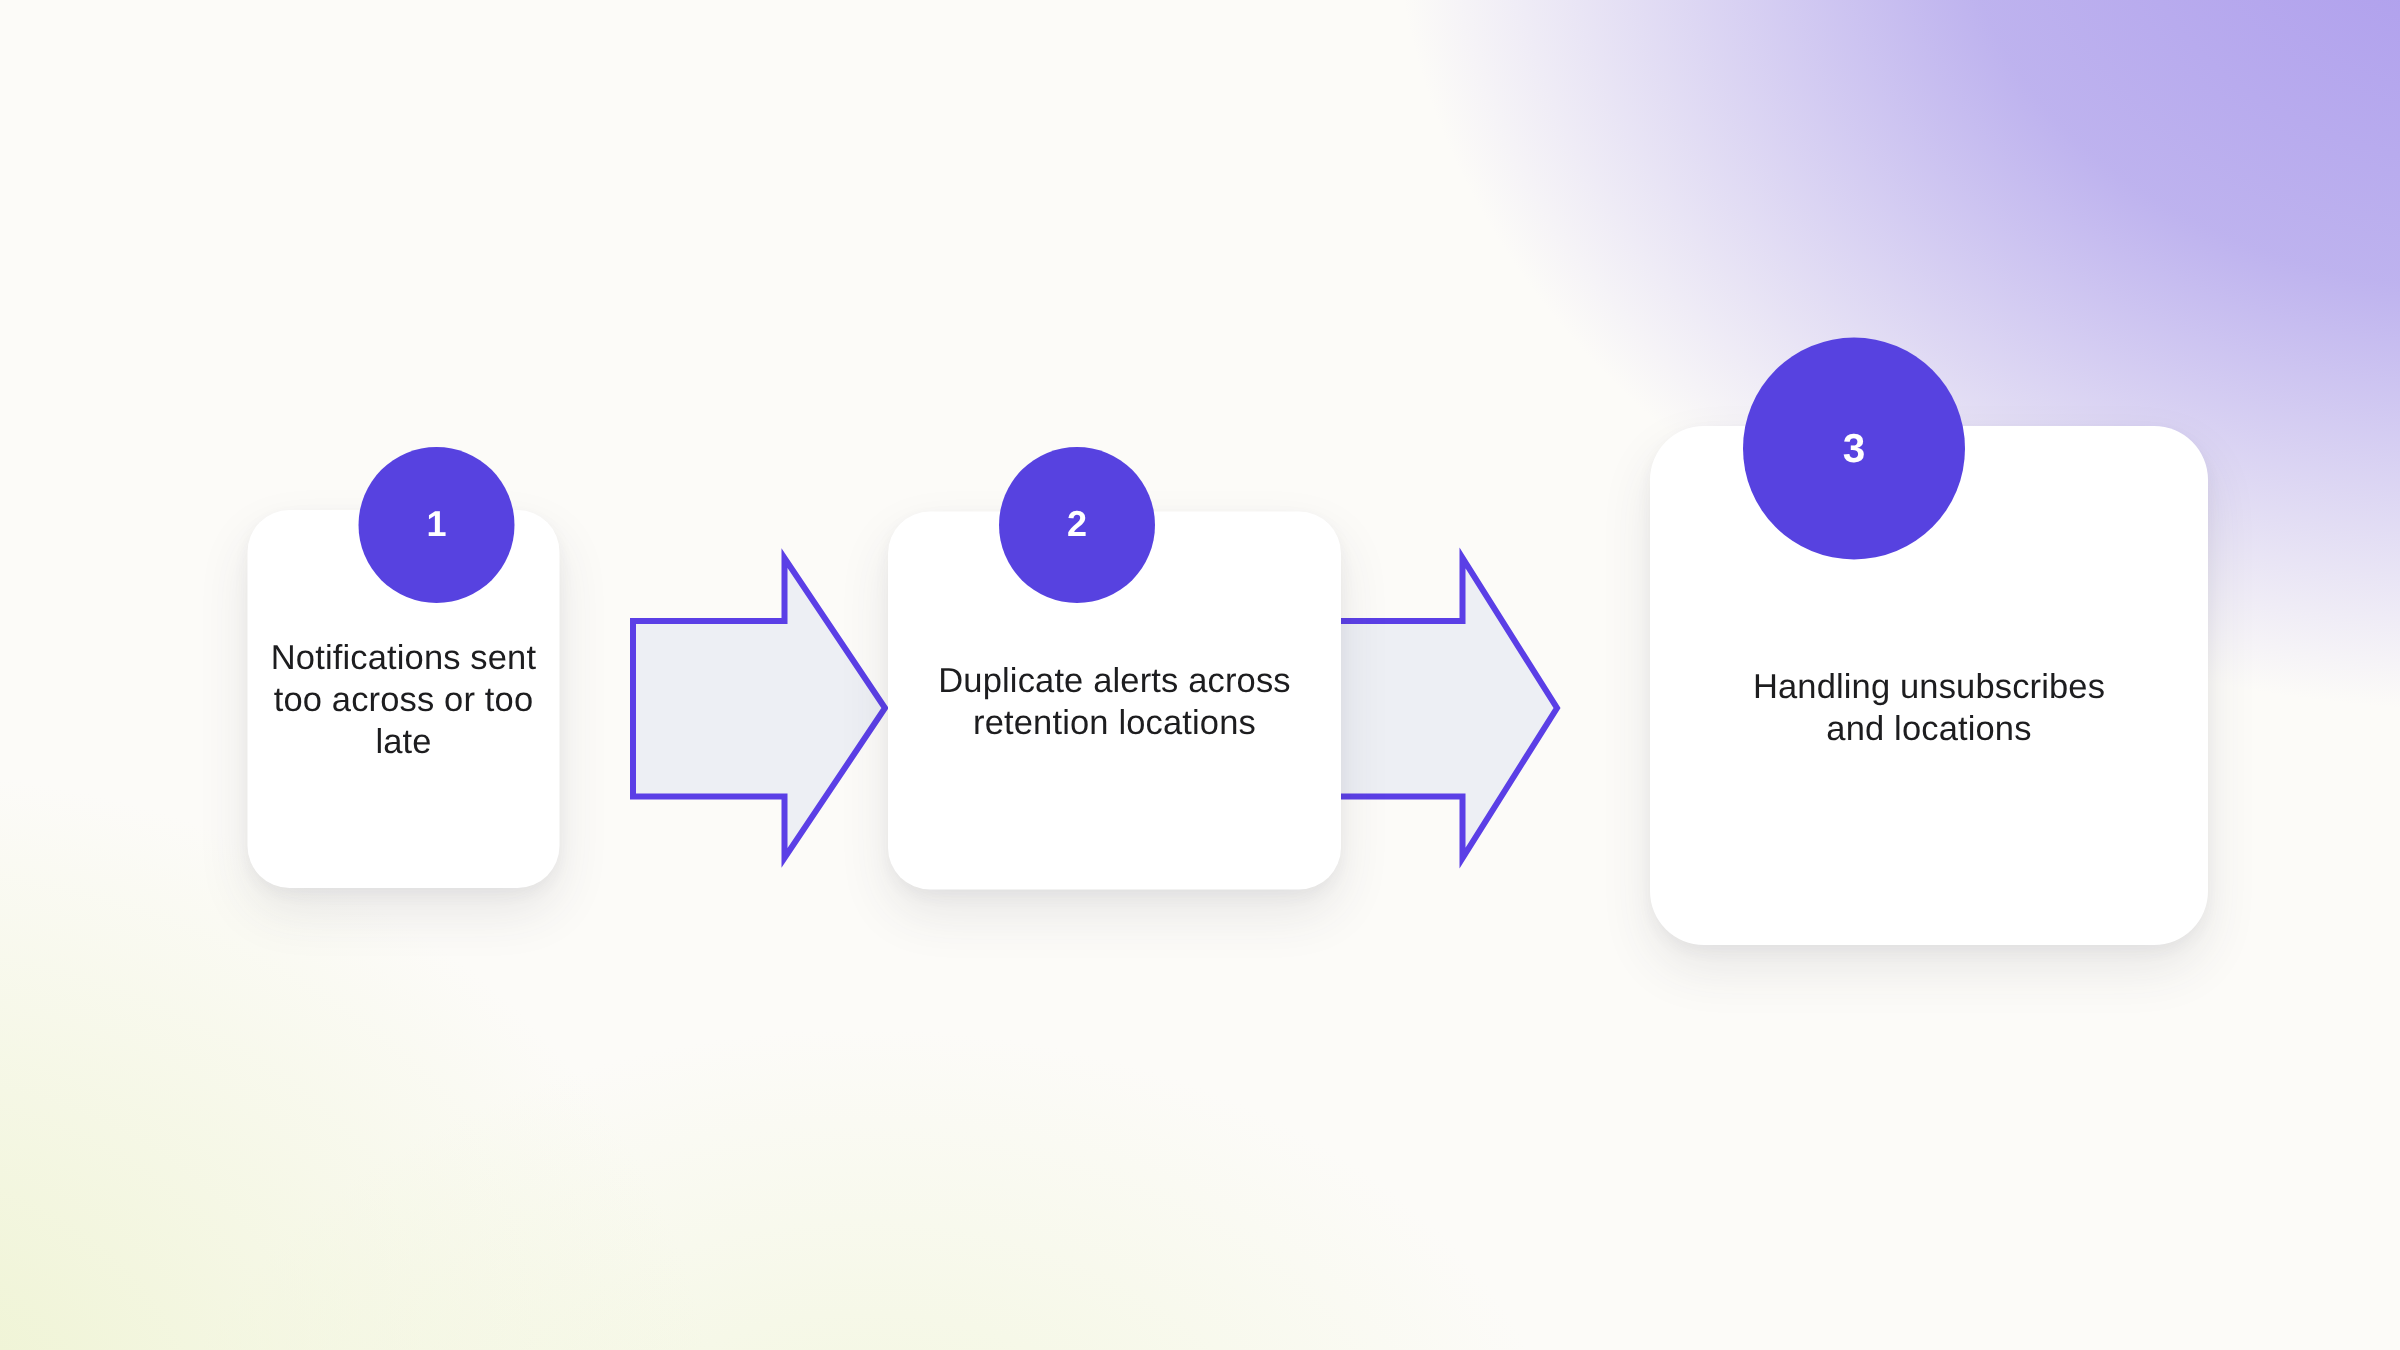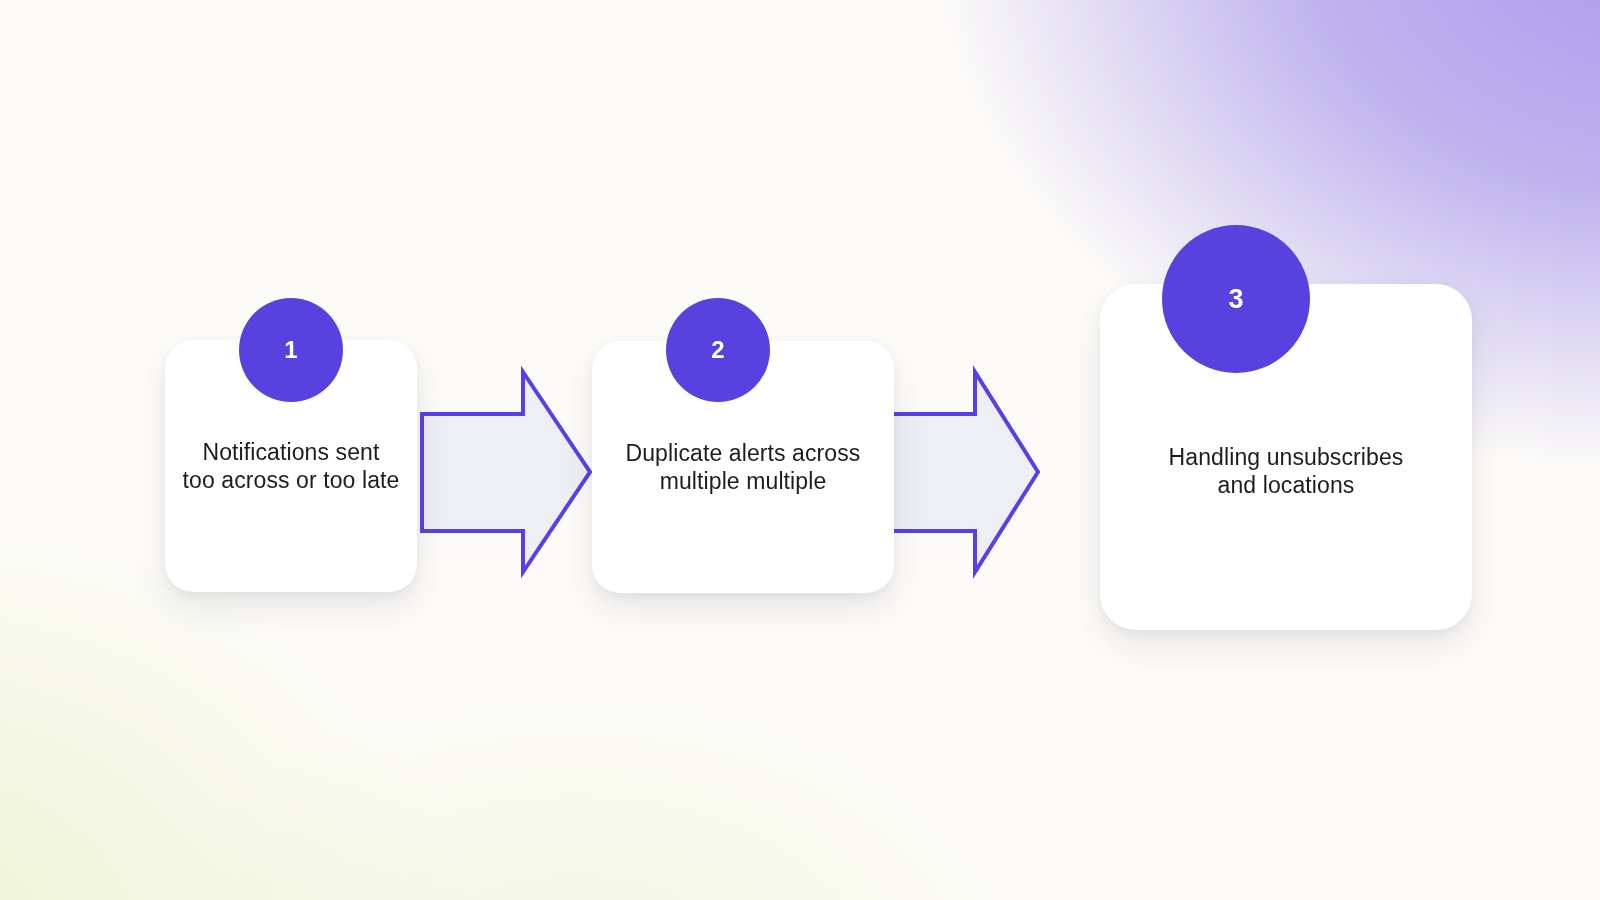--- a/index.html
+++ b/index.html
@@ -33,21 +33,21 @@
 
   .card{
     position:absolute;
     background:var(--card_bg,#fff);
     border-radius:28px;
     box-shadow:0 16px 34px rgba(55,55,80,0.10), 0 4px 10px rgba(55,55,80,0.05);
     display:flex;
     align-items:center;
     justify-content:center;
   }
-  #card1{left:165px;top:340px;width:252px;height:252px;}
+  #card1{left:165px;top:340px;width:208px;height:252px;}
   #card2{left:592px;top:341px;width:302px;height:252px;}
   #card3{left:1100px;top:284px;width:372px;height:346px;border-radius:36px;}
   #card3 .card-label{padding-top:28px;}
 
   .card-label{
     text-align:center;
     color:var(--text,#1d1d1f);
     font-size:23px;
     line-height:28px;
     letter-spacing:0.1px;
@@ -84,21 +84,21 @@
   <div id="card1" class="card">
     <div class="card-label">
       <span>Notifications sent</span>
       <span>too across or too late</span>
     </div>
   </div>
 
   <div id="card2" class="card">
     <div class="card-label">
       <span>Duplicate alerts across</span>
-      <span>multiple multiple</span>
+      <span>retention locations</span>
     </div>
   </div>
 
   <div id="card3" class="card">
     <div class="card-label">
       <span>Handling unsubscribes</span>
       <span>and locations</span>
     </div>
   </div>
 

